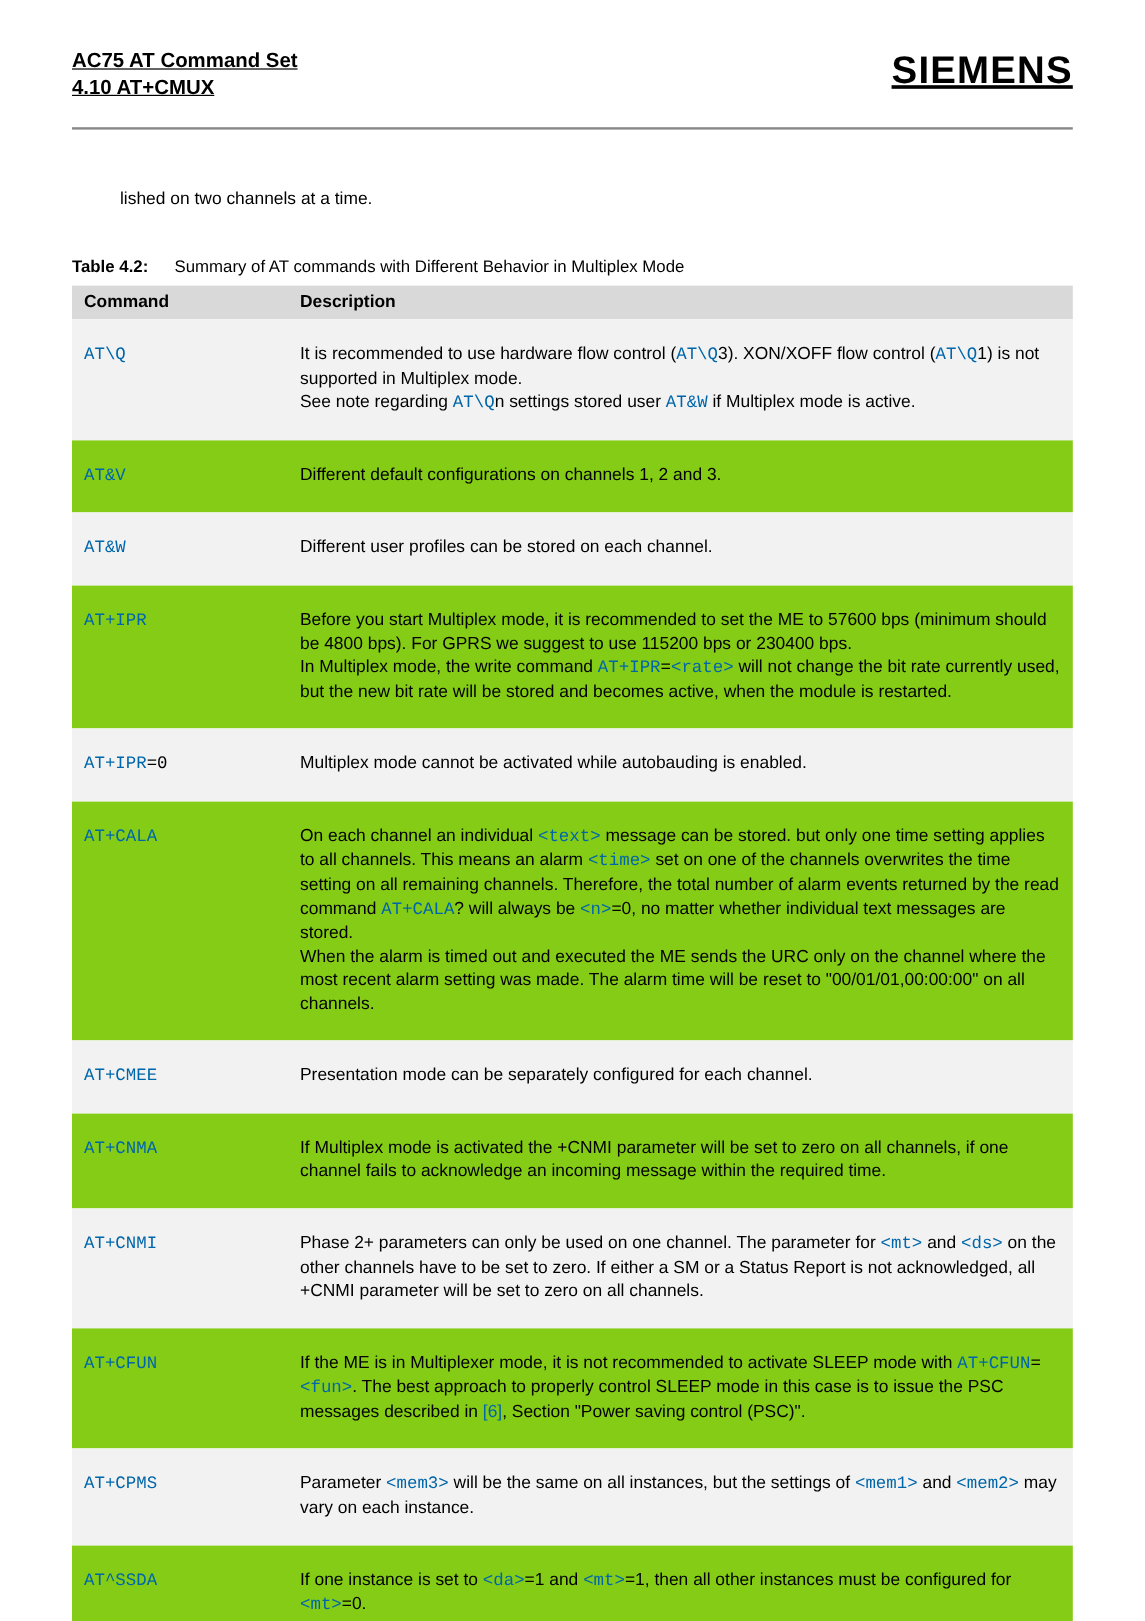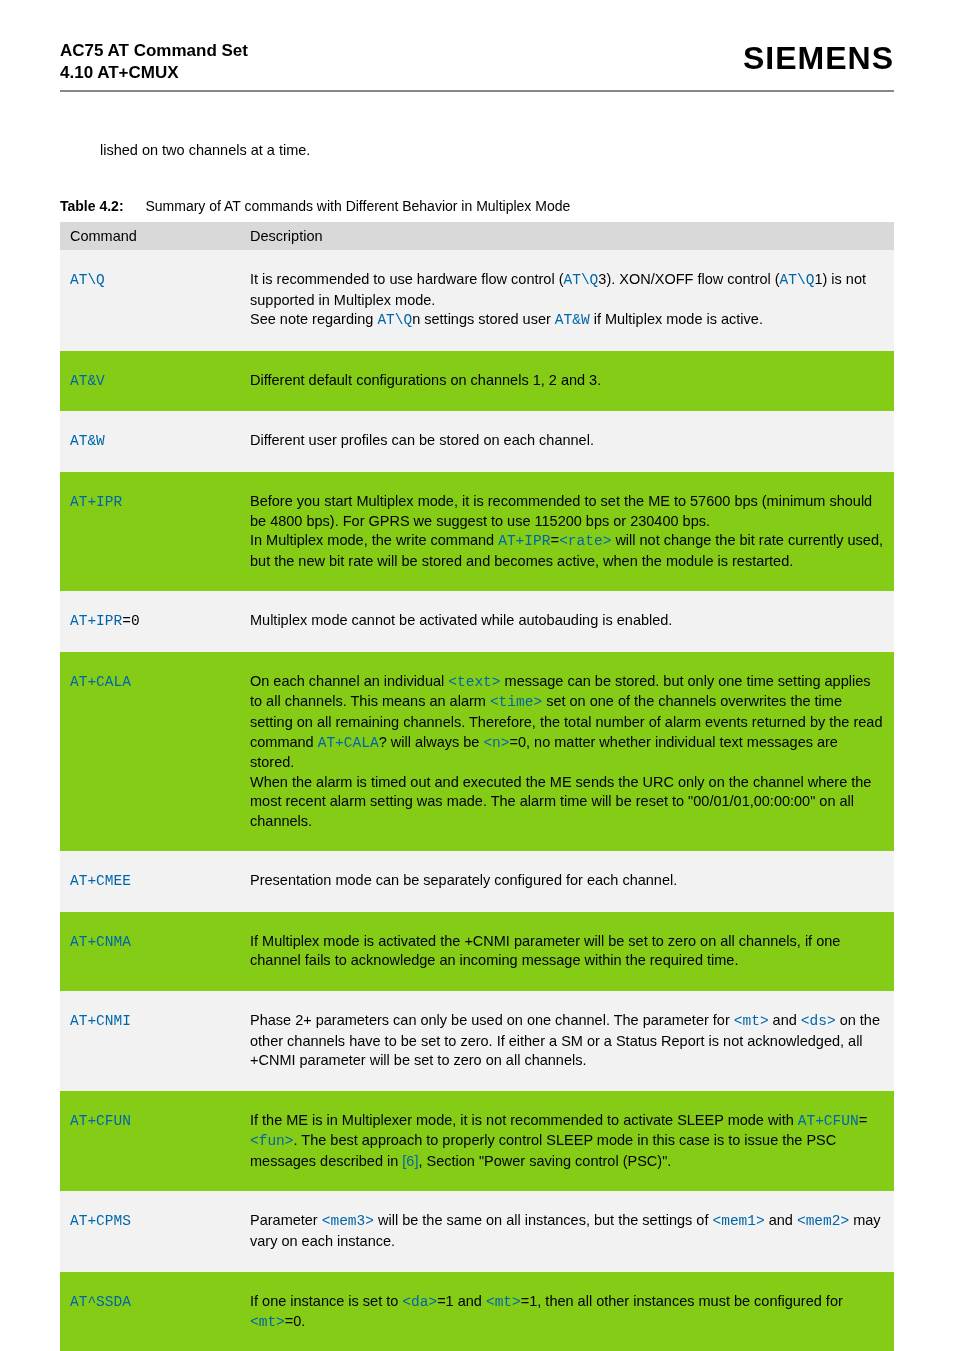--- a/index.html
+++ b/index.html
@@ -1,26 +1,26 @@
 <!DOCTYPE html>
 <html><head>
 <meta charset="utf-8">
 <style>
   * { box-sizing: border-box; margin: 0; padding: 0; }
   html, body { width: 954px; font-family: Arial, Helvetica, sans-serif; color: #000; background: #fff; }
   body { min-height: 1351px; position: relative; padding: 40px 60px 80px 60px; }
-  .header { display: flex; justify-content: space-between; align-items: flex-start; margin-bottom: 6px; }
+  .header { display: flex; justify-content: space-between; align-items: flex-start; margin-bottom: 22px; text-decoration: underline; }
   .header-left { font-size: 17px; font-weight: bold; line-height: 1.3; }
   .header-right { font-family: Arial, sans-serif; font-weight: 900; font-size: 32px; letter-spacing: 1px; }
   .hr-heavy { border: none; border-top: 2px solid #888; margin-top: 4px; margin-bottom: 50px; }
   .intro { font-size: 14.5px; margin-left: 40px; margin-bottom: 40px; }
   .table-caption { font-size: 14px; margin-bottom: 8px; }
   .table-caption b { font-weight: bold; margin-right: 18px; }
   table { width: 100%; border-collapse: collapse; font-size: 14.5px; }
-  th { text-align: left; font-weight: normal; padding: 6px 10px; background: #d9d9d9; vertical-align: top; }
+  th { text-align: left; font-weight: bold; padding: 6px 10px; background: #d9d9d9; vertical-align: top; }
   td { padding: 20px 10px; vertical-align: top; line-height: 1.35; }
   tr.light { background: #f2f2f2; }
   tr.dark  { background: #84cc16; }
   td.cmd { width: 180px; }
   .mono { font-family: "Courier New", monospace; color: #0066aa; }
   .monok { font-family: "Courier New", monospace; color: #000; }
   .ref { color: #0066aa; }
   .footer-line { position: absolute; left: 60px; right: 60px; bottom: 60px; border-top: 2px solid #888; }
   .footer { position: absolute; left: 48px; right: 60px; bottom: 20px; display: flex; justify-content: flex-end; font-size: 14px; }
   .footer .left { text-align: left; }

